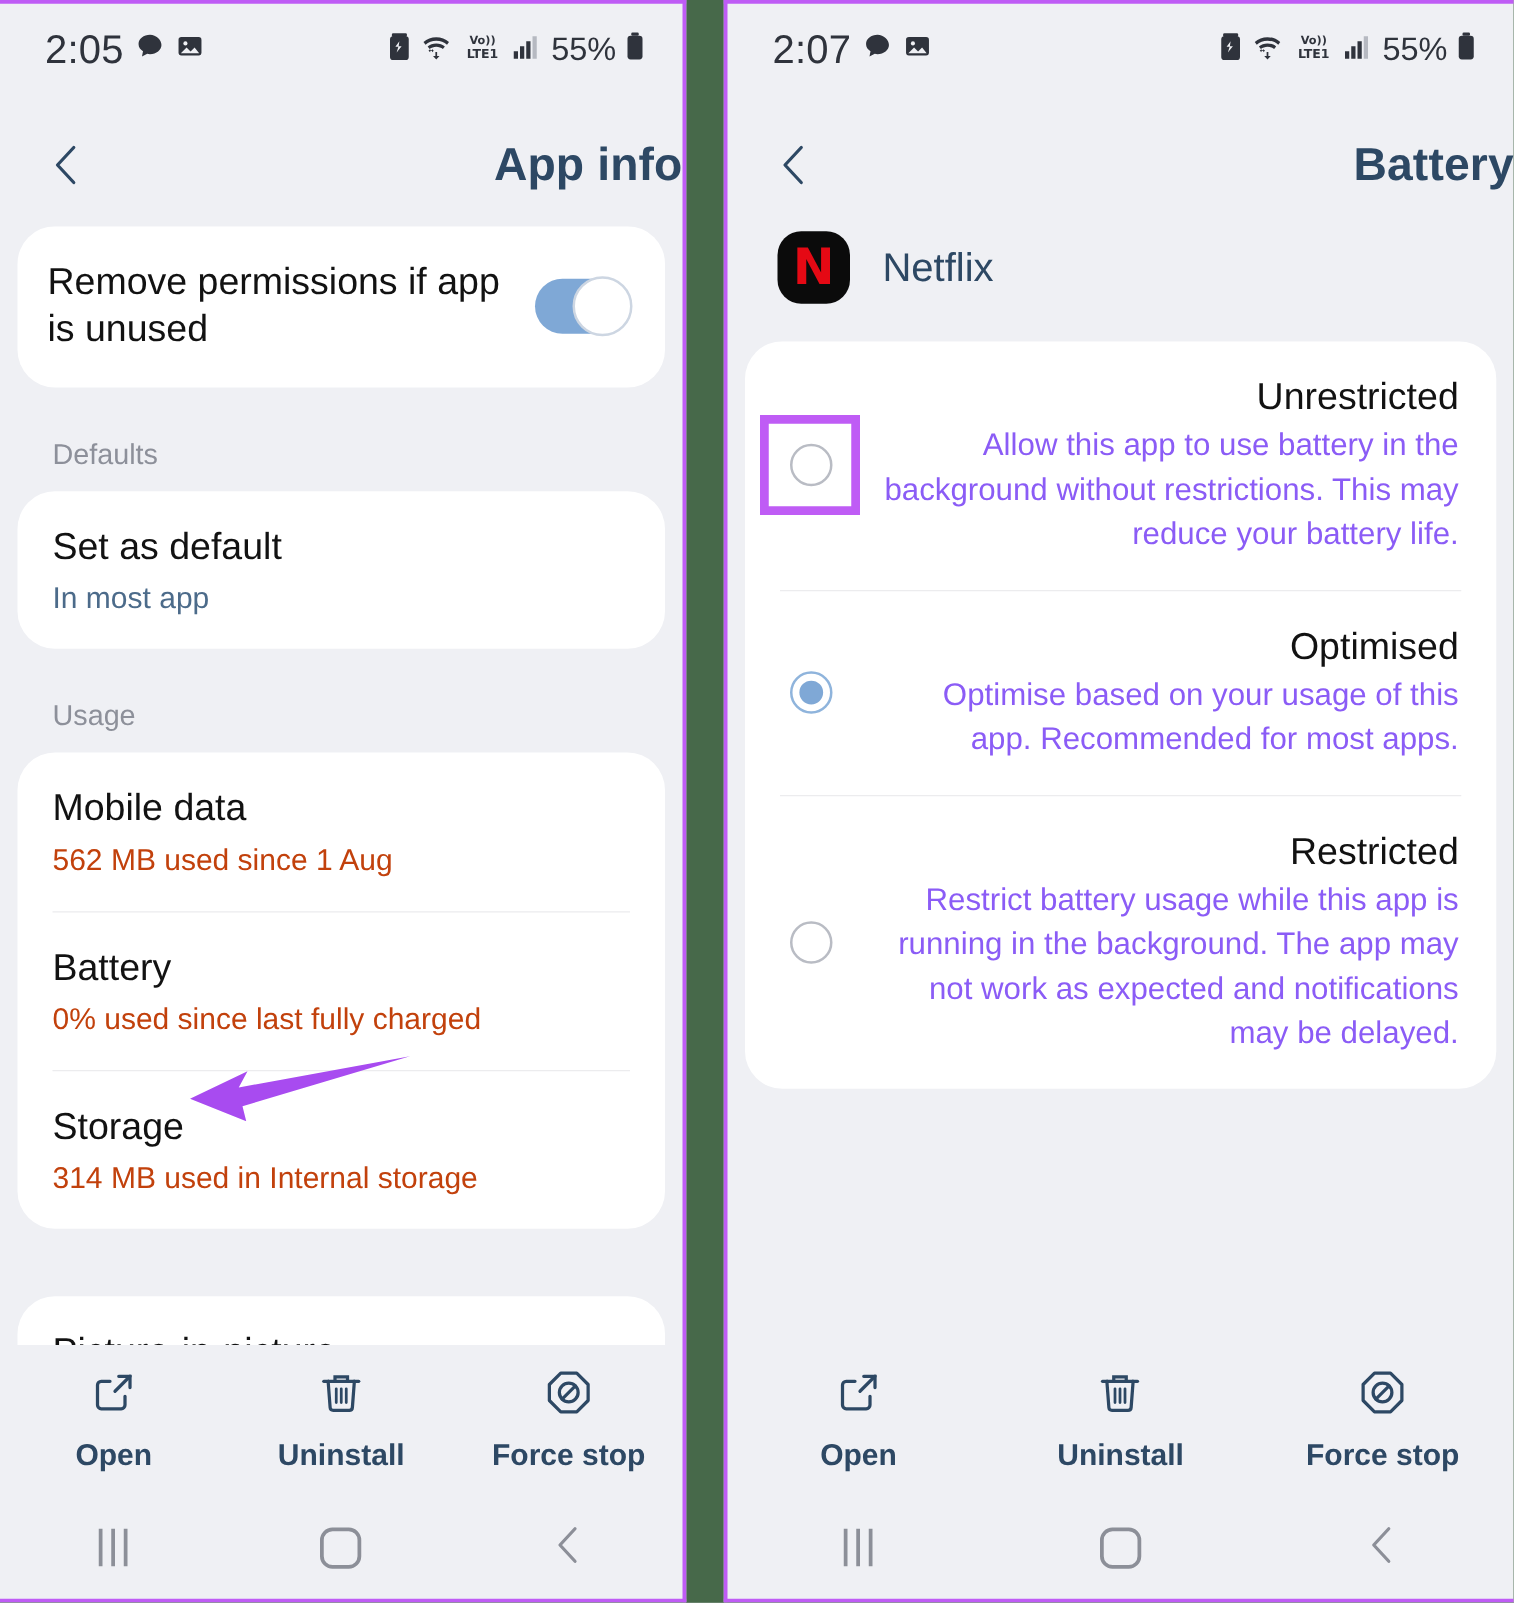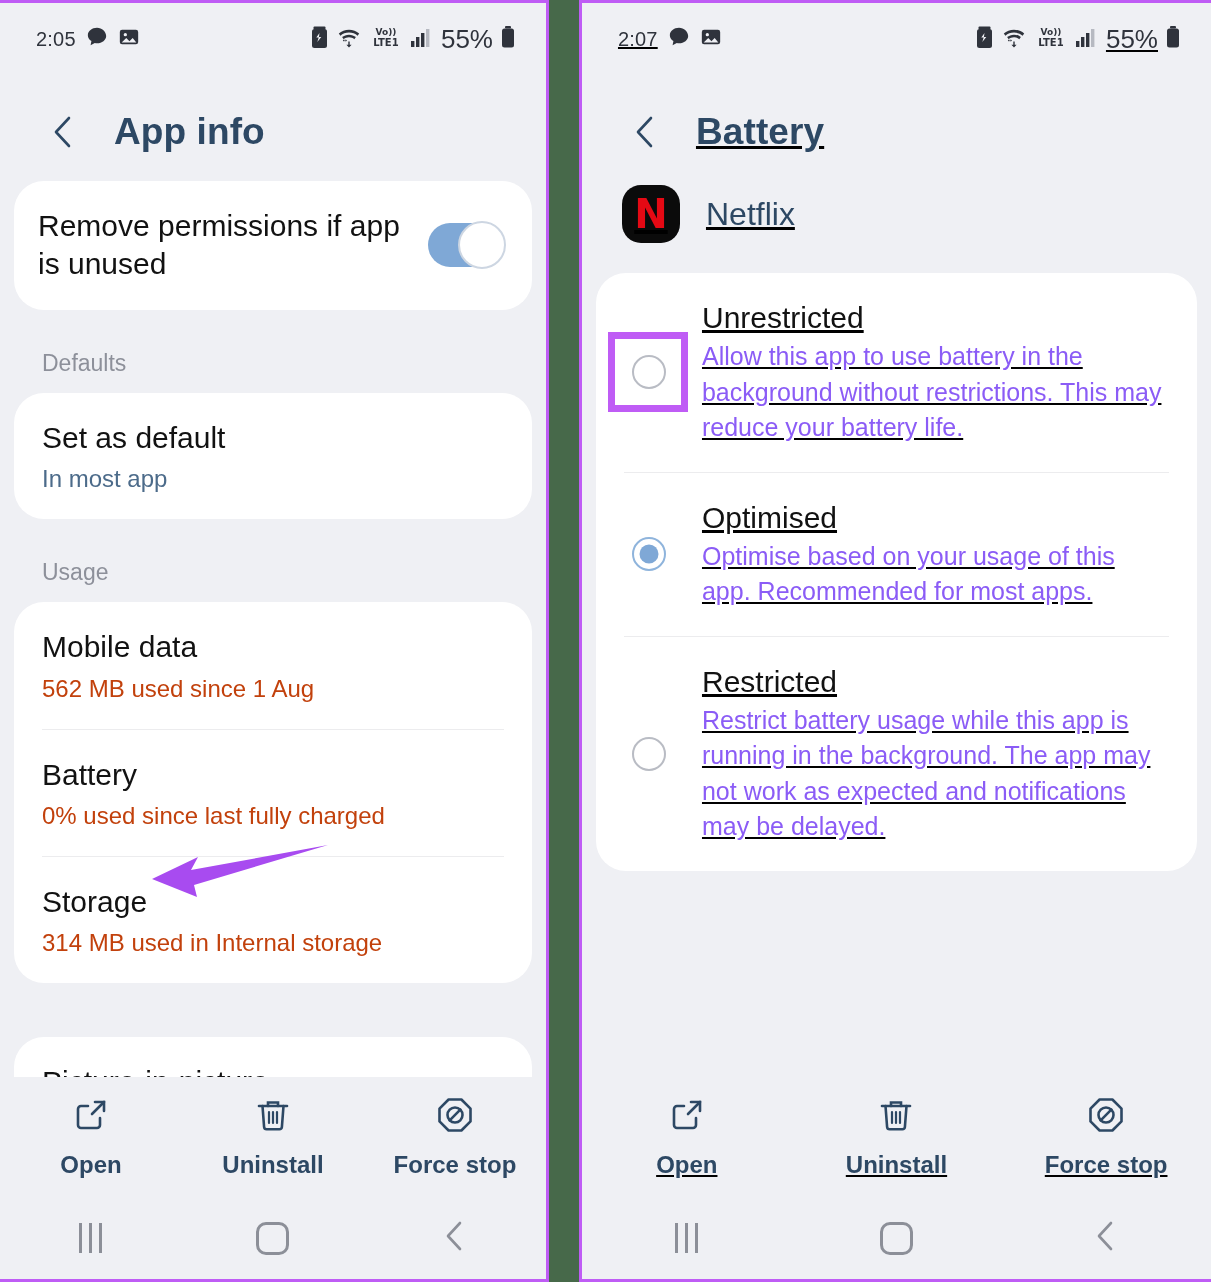--- a/index.html
+++ b/index.html
@@ -20,45 +20,46 @@
   .panel {
     position: relative;
     height: 1282px;
     background: #eff0f4;
     border: 3px solid #bf5cf5;
     overflow: hidden;
     display: flex;
     flex-direction: column;
   }
   .panel-left  { width: 588px; border-left: none; }
-  .panel-right { width: 677px; border-right: none; margin-left: 30px; text-decoration: underline; }
+  .panel-right { width: 677px; border-right: none; margin-left: 30px; }
 
   
   .statusbar {
     height: 72px;
     flex: 0 0 72px;
     display: flex;
     align-items: center;
     justify-content: space-between;
     padding: 0 30px 0 36px;
     color: #303540;
   }
   .sb-left { display: flex; align-items: center; gap: 10px; }
-  .sb-time { font-size: 20px; letter-spacing: .2px; color: #2f333c; }
+  .sb-time { font-size: 32px; letter-spacing: .2px; color: #2f333c; }
   .sb-right { display: flex; align-items: center; gap: 7px; }
   .sb-pct { font-size: 26px; color: #2f333c; margin-left: 2px; }
   .ic { display: block; }
 
   
   .pageheader {
     flex: 0 0 auto;
     display: flex;
     align-items: center;
-    gap: 36px;
-    padding: 36px 0 28px 48px;
+    gap: 22px;
+    padding: 36px 0 28px 38px;
+    justify-content: space-between;
   }
   .backchev { width: 30px; height: 34px; }
   .pagetitle {
     font-size: 37px;
     font-weight: bold;
     color: #2d4864;
     letter-spacing: .1px;
   }
 
   
@@ -122,20 +123,21 @@
     line-height: 1;
   }
   .appname { font-size: 32px; color: #2d4864; }
 
   
   .radio-row {
     display: flex;
     align-items: flex-start;
     padding: 26px 30px 26px 26px;
     gap: 26px;
+    text-align: right;
   }
   .radio-wrap {
     flex: 0 0 auto;
     width: 54px; height: 54px;
     display: flex; align-items: center; justify-content: center;
     align-self: center;
   }
   .radio {
     width: 34px; height: 34px;
     border-radius: 50%;

